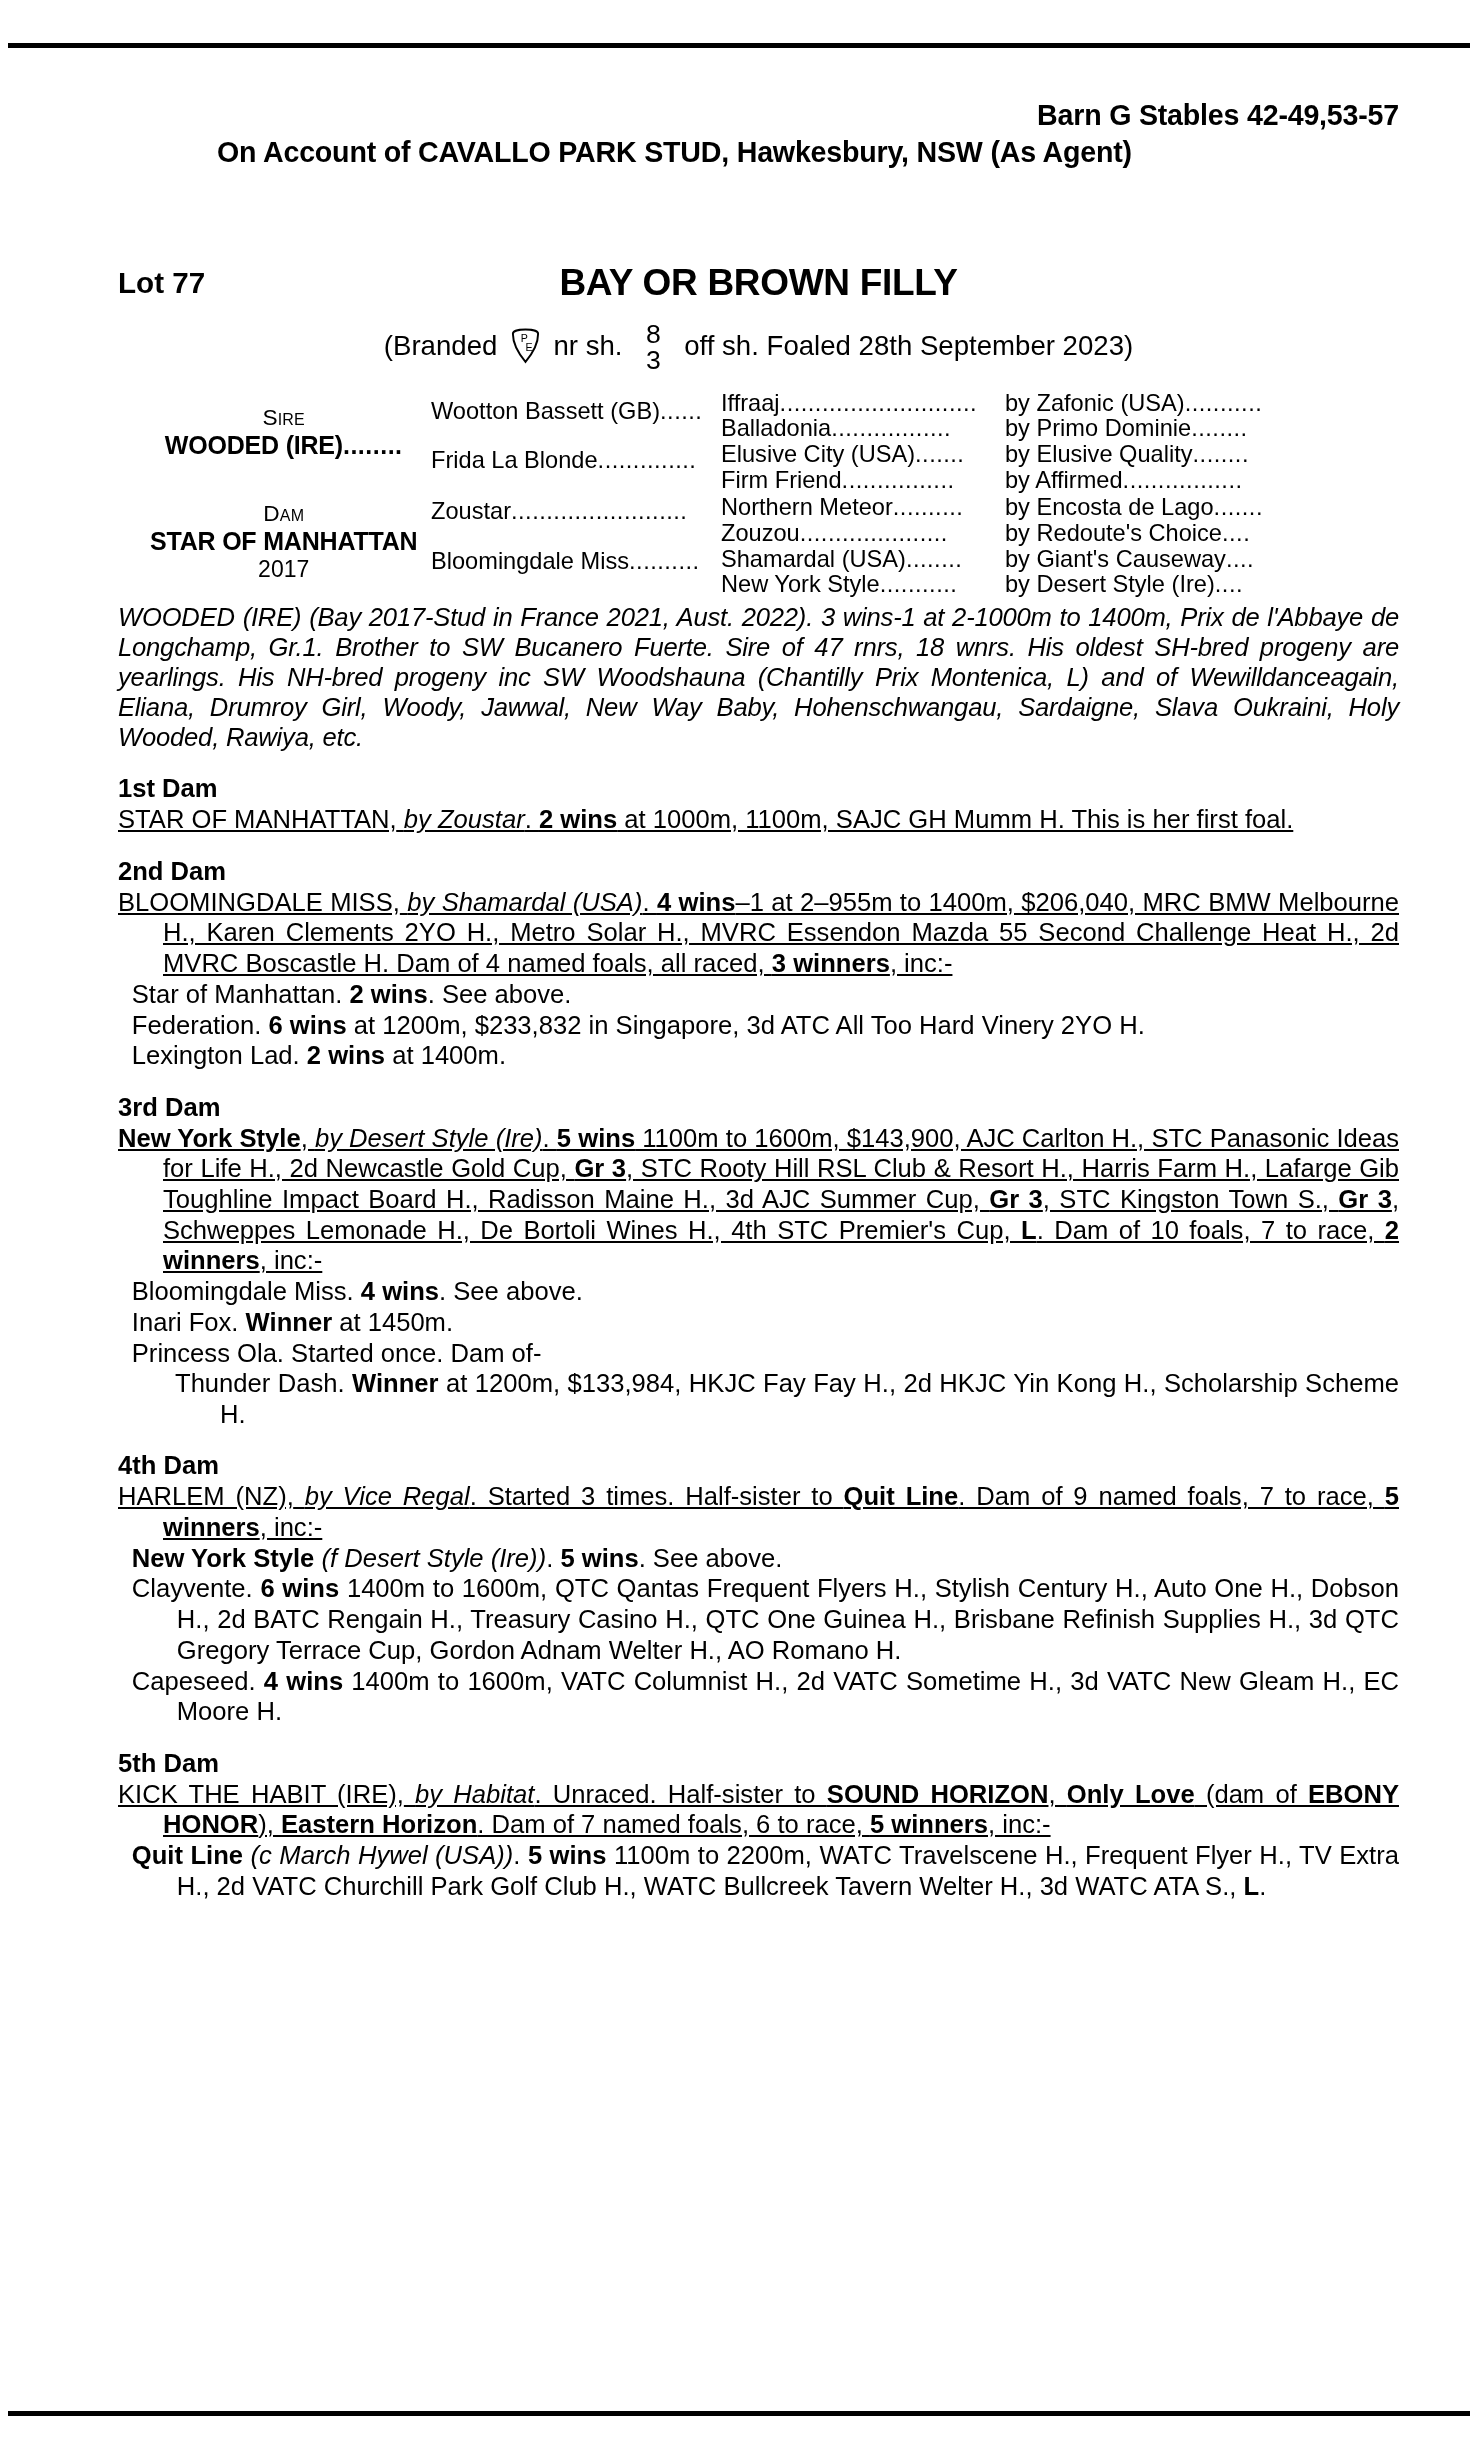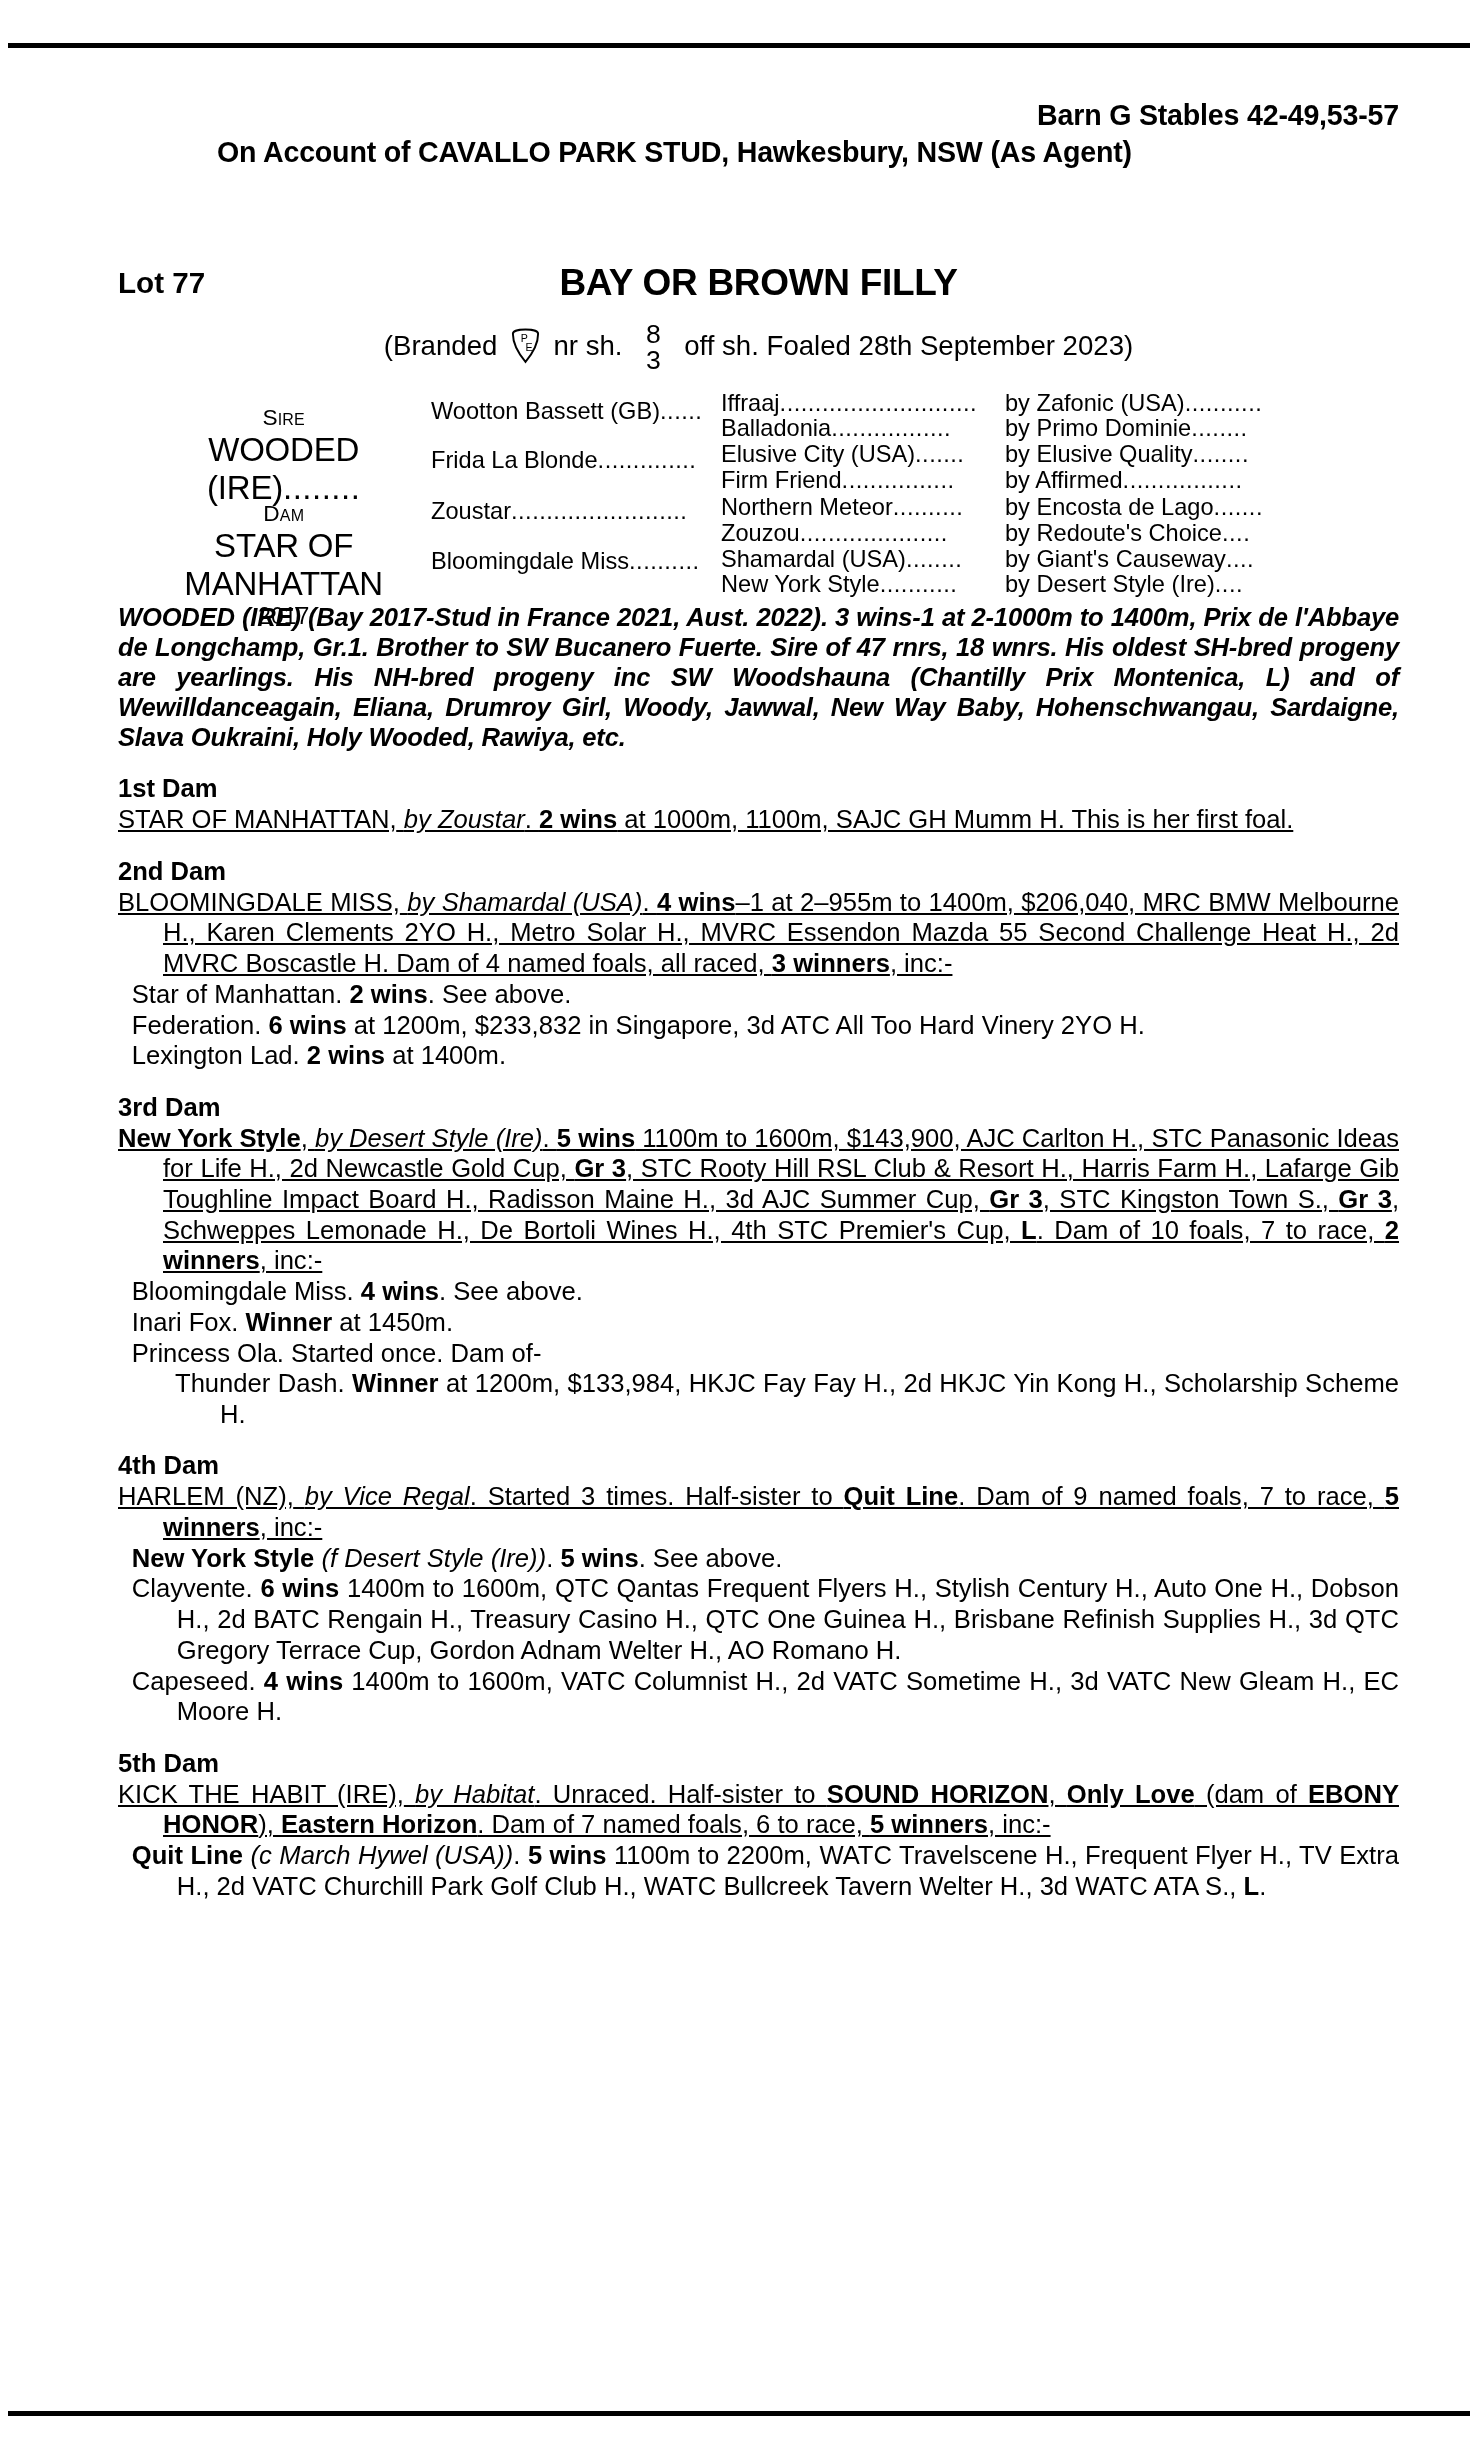--- a/index.html
+++ b/index.html
@@ -137,22 +137,22 @@
     text-align: center;
   }
   .ped .sireblock { position: absolute; top: 13.8px; left: 0; width: 296px; text-align:center;}
   .ped .damblock  { position: absolute; top: 110px; left: 0; width: 296px; text-align:center;}
   .smallcaps {
     font-size: 22.7px;
     letter-spacing: 0.2px;
   }
   .smallcaps .sc { font-size: 16px; }
   .bigname {
-    font-weight: normal;
-    font-size: 33px;
+    font-weight: bold;
+    font-size: 25px;
     letter-spacing: -0.2px;
   }
   .yr { font-size: 23px; }
 
   .ped .col2 {
     position: absolute;
     left: 313px;
     top: 0;
     width: 284px;
     font-size: 23.6px;
@@ -180,21 +180,21 @@
     position: absolute;
     left: 0;
     white-space: nowrap;
   }
   .dots { letter-spacing: 0.5px; }
 
   
   .sirenote {
     margin-top: 9.9px;
     font-size: 25.6px;
-    font-weight: bold;
+    font-weight: normal;
     font-style: italic;
     line-height: 1.18;
     text-align: justify;
     letter-spacing: -0.2px;
   }
 
   
   .damhead {
     font-size: 25.6px;
     font-weight: bold;

